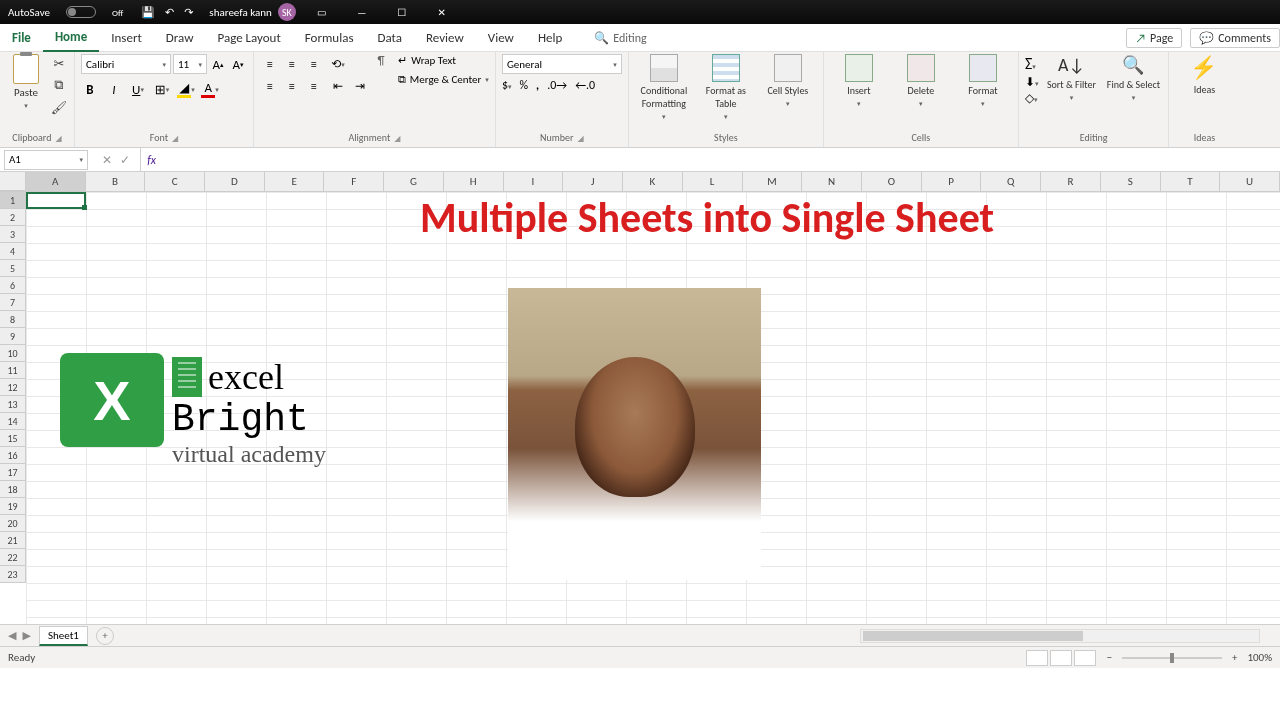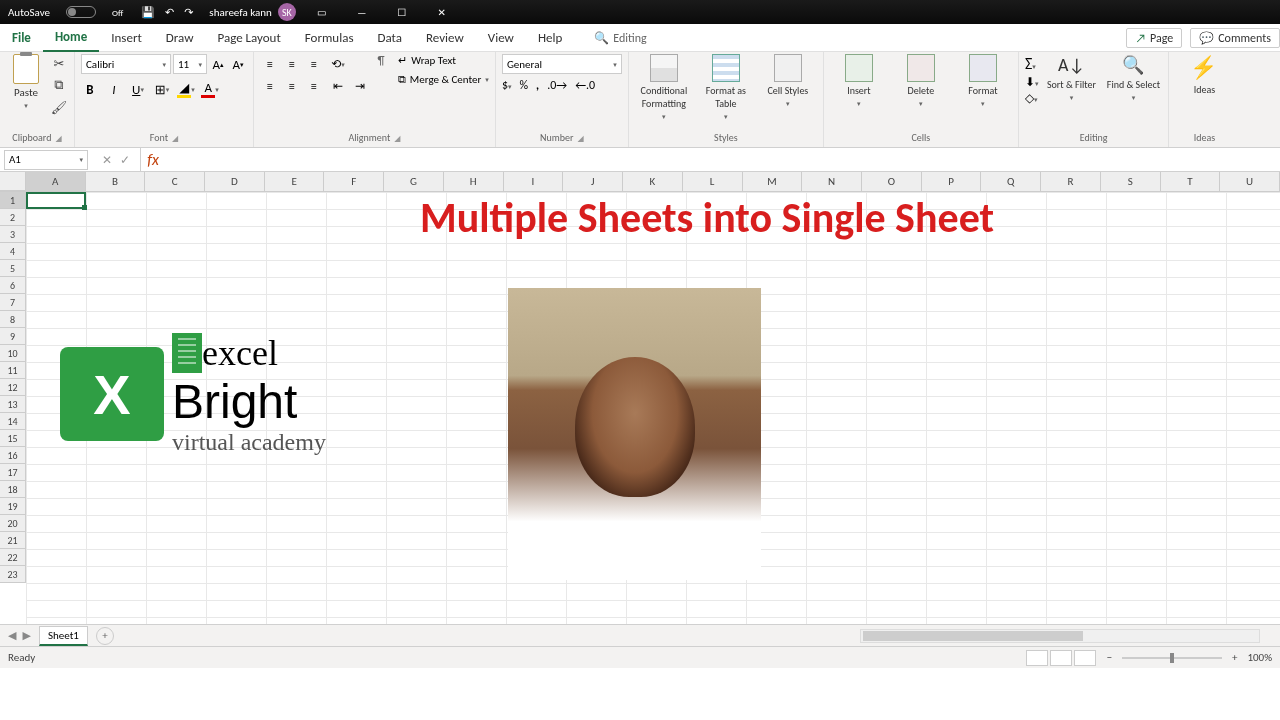--- a/index.html
+++ b/index.html
@@ -72,21 +72,21 @@
 .cells-icons .big-icon { border: 1px solid #8a8; }
 
 
 .edit-col { display: flex; flex-direction: column; gap: 2px; font-size: 12px; }
 .sigma { font-size: 16px; }
 
 
 .fbar { height: 24px; display: flex; align-items: center; border-bottom: 1px solid #d0d0d0; background: #fff; }
 .namebox { width: 84px; height: 20px; border: 1px solid #ccc; margin: 0 4px; padding: 0 4px; font-size: 11px; display: flex; align-items: center; justify-content: space-between; }
 .fx-btns { display: flex; gap: 8px; padding: 0 10px; color: #999; border-right: 1px solid #d0d0d0; height: 100%; align-items: center; }
-.fx { font-style: italic; color: #c2410c; padding: 0 6px; font-size: 16px; }
+.fx { font-style: italic; color: #4c1d95; padding: 0 6px; font-size: 12px; }
 .formula-input { flex: 1; height: 20px; border: none; padding: 0 4px; }
 
 
 .grid-area { position: relative; height: 452px; background: #fff; overflow: hidden; }
 .col-headers { display: flex; height: 20px; background: #eee; border-bottom: 1px solid #ccc; position: sticky; top: 0; }
 .corner { width: 26px; background: #eee; border-right: 1px solid #ccc; border-bottom: 1px solid #ccc; }
 .colh { width: 60px; text-align: center; font-size: 11px; color: #444; border-right: 1px solid #ccc; display: flex; align-items: center; justify-content: center; }
 .colh.sel { background: #d0d0d0; }
 .rows { height: 432px; overflow: hidden; position: relative; }
 .rowh-col { position: absolute; left: 0; top: 0; width: 26px; }
@@ -101,21 +101,21 @@
 .sel-cell { position: absolute; left: 0; top: 0; width: 60px; height: 17px; border: 2px solid #217346; background: #fff; }
 .sel-cell::after { content: ""; position: absolute; right: -3px; bottom: -3px; width: 5px; height: 5px; background: #217346; }
 
 
 .overlay-title { position: absolute; left: 420px; top: 20px; font-size: 42px; font-weight: 700; color: #d81e1e; white-space: nowrap; }
 .overlay-lang { position: absolute; left: 870px; top: 270px; font-size: 50px; font-style: italic; font-family: Georgia, serif; color: #d81e1e; }
 .overlay-logo { position: absolute; left: 60px; top: 160px; display: flex; align-items: center; gap: 8px; }
 .excel-logo { width: 104px; height: 94px; background: #2f9e44; border-radius: 8px; display: flex; align-items: center; justify-content: center; color: #fff; font-size: 56px; font-weight: 700; font-family: Arial; }
 .logo-text { display: flex; flex-direction: column; }
 .logo-excel { font-size: 36px; color: #000; font-family: Verdana; }
-.logo-bright { font-size: 48px; color: #000; font-family: Liberation Sans, sans-serif; }
+.logo-bright { font-size: 38px; color: #000; font-family: Liberation Mono, monospace; }
 .logo-va { font-size: 24px; color: #555; font-family: Verdana; }
 .overlay-photo { position: absolute; left: 508px; top: 116px; width: 253px; height: 292px; background: linear-gradient(#c8b898 0%, #b8a888 30%, #8c6242 35%, #7a533a 55%, #fff 80%); }
 .overlay-photo::after { content: ""; position: absolute; left: 50%; top: 38%; transform: translate(-50%,-30%); width: 120px; height: 140px; background: radial-gradient(ellipse at 50% 40%, #a87a58 0%, #8c5a3a 50%, #4a2a1a 75%); border-radius: 50% 50% 45% 45%; }
 
 
 .sheet-tabs { height: 22px; background: #f3f2f1; border-top: 1px solid #d0d0d0; display: flex; align-items: center; font-size: 11px; }
 .nav-arrows { padding: 0 8px; color: #888; display: flex; gap: 6px; }
 .sheet-tab { padding: 2px 8px; background: #fff; border: 1px solid #ccc; border-bottom: 2px solid #217346; }
 .add-sheet { width: 18px; height: 18px; border: 1px solid #ccc; border-radius: 50%; display: flex; align-items: center; justify-content: center; margin-left: 8px; color: #666; }
 .hscroll { flex: 1; display: flex; justify-content: flex-end; padding-right: 20px; }
@@ -460,21 +460,21 @@
     <div class="cells">
       <div class="cell-grid-bg"></div>
       <div class="sel-cell"></div>
     </div>
   </div>
 
   <div class="overlay-title">Multiple Sheets into Single Sheet</div>
   <div class="overlay-logo">
     <div class="excel-logo">X</div>
     <div class="logo-text">
-      <div style="display:flex;align-items:center;gap:0;">
+      <div style="display:flex;align-items:center;gap:6px;margin-top:24px;">
         <svg width="30" height="40">
             <rect x="0" y="0" width="30" height="40" fill="#2f9e44"></rect>
             <line x1="6" y1="6" x2="24" y2="6" stroke="#fff"></line>
             <line x1="6" y1="12" x2="24" y2="12" stroke="#fff"></line>
             <line x1="6" y1="18" x2="24" y2="18" stroke="#fff"></line>
             <line x1="6" y1="24" x2="24" y2="24" stroke="#fff"></line>
             <line x1="6" y1="30" x2="24" y2="30" stroke="#fff"></line>
           </svg>
         <span class="logo-excel">excel</span>
       </div>

